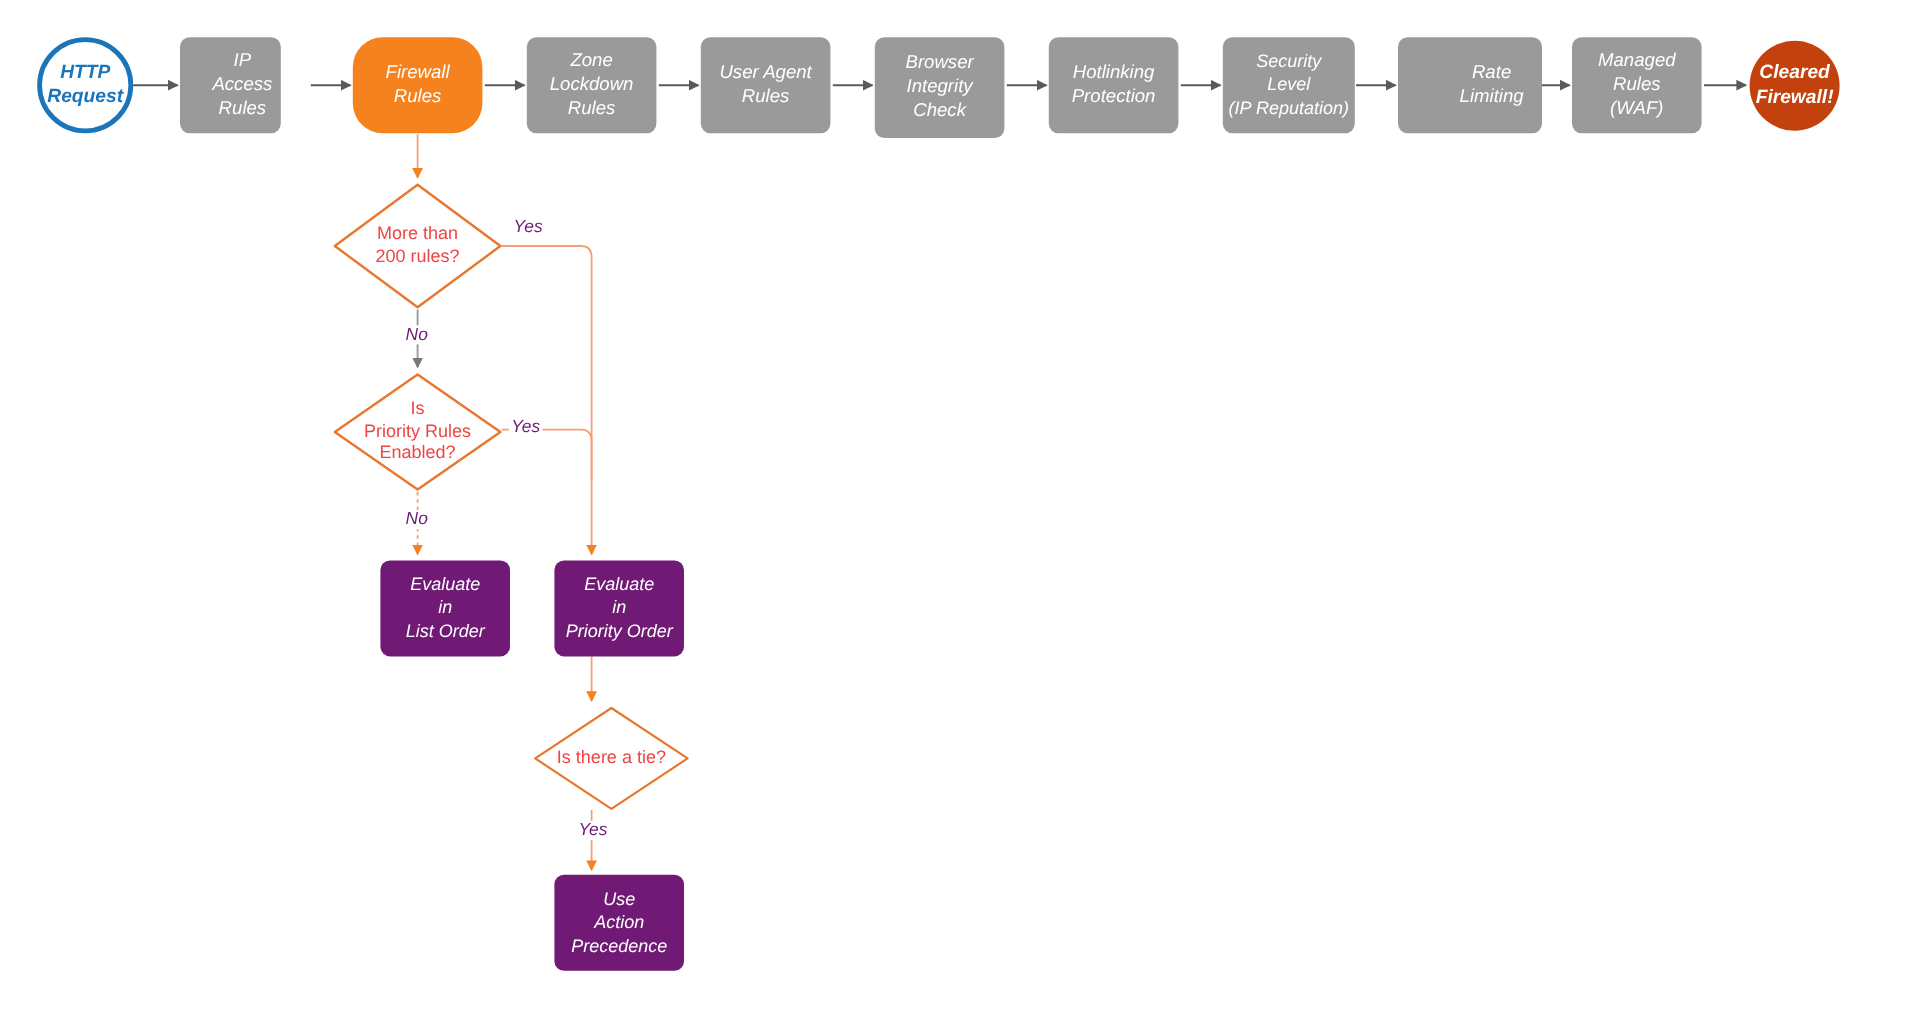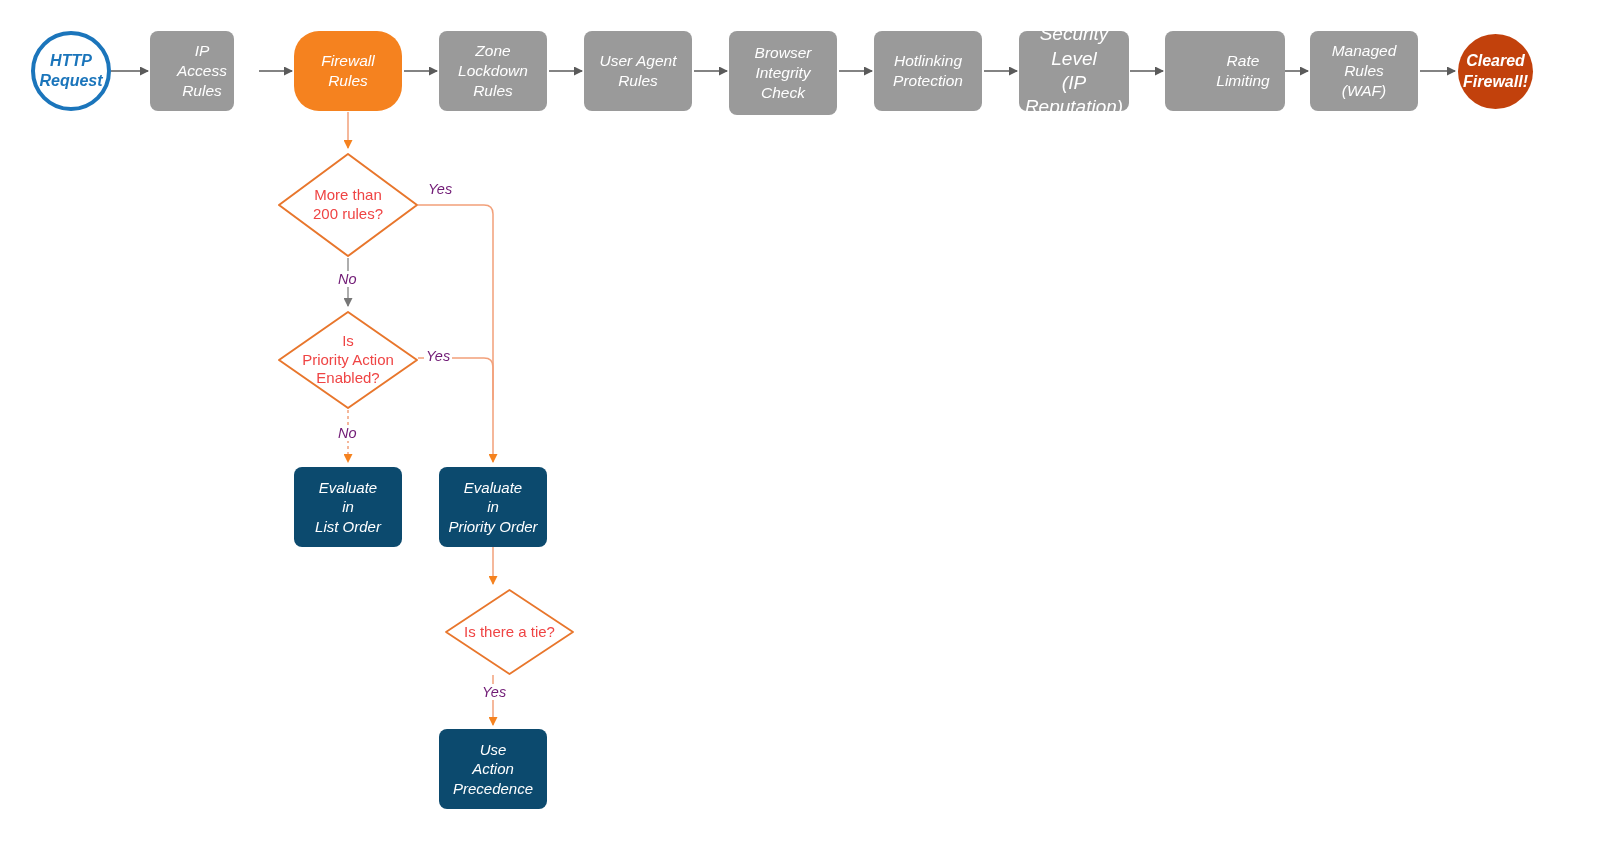--- a/index.html
+++ b/index.html
@@ -38,22 +38,23 @@
   }
   .box.grey {
     background: #9a9a9a;
     font-size: 15.5px;
   }
   .box.orange {
     background: #f5821f;
     font-size: 15.5px;
   }
   .box.orange-sm {
-    background: #0c4a6e;
+    background: #701a75;
     font-size: 15px;
+    margin-left: 23px;
   }
   
   .circle {
     border-radius: 50%;
     font-style: italic;
     font-weight: bold;
     font-size: 16px;
   }
   .circle.outline {
     background: #ffffff;
@@ -186,21 +187,21 @@
   <span>Browser
 Integrity
 Check</span>
 </div>
 
 <div class="node box grey" style="left:874px; top:31px; width:108px; height:80px;">
   <span>Hotlinking
 Protection</span>
 </div>
 
-<div class="node box grey" style="left:1019px; top:31px; width:110px; height:80px; font-size:19px;">
+<div class="node box grey" style="left:1019px; top:31px; width:110px; height:80px; font-size:15px;">
   <span>Security
 Level
 (IP Reputation)</span>
 </div>
 
 <div class="node box grey" style="left:1165px; top:31px; width:120px; height:80px;padding-left:36px;">
   <span>Rate
 Limiting</span>
 </div>
 
@@ -221,21 +222,21 @@
   </svg>
   <div class="dlabel">More than
 200 rules?</div>
 </div>
 
 <div class="diamond" style="left:277px; top:310px; width:142px; height:100px;">
   <svg width="142" height="100" viewBox="0 0 142 100" xmlns="http://www.w3.org/2000/svg">
     <path d="M71,2 L140,50 L71,98 L2,50 Z" fill="#ffffff" stroke="#e8762c" stroke-width="2" stroke-linejoin="round"></path>
   </svg>
   <div class="dlabel">Is
-Priority Action
+Priority Rules
 Enabled?</div>
 </div>
 
 <div class="diamond" style="left:444px; top:588px; width:131px; height:88px;">
   <svg width="131" height="88" viewBox="0 0 131 88" xmlns="http://www.w3.org/2000/svg">
     <path d="M65.5,2 L129,44 L65.5,86 L2,44 Z" fill="#ffffff" stroke="#e8762c" stroke-width="1.8" stroke-linejoin="round"></path>
   </svg>
   <div class="dlabel">Is there a tie?</div>
 </div>
 

